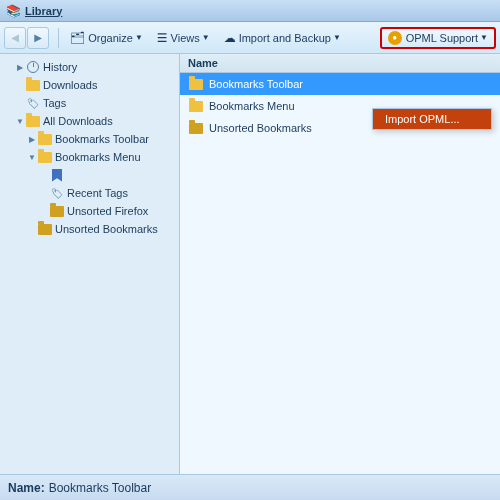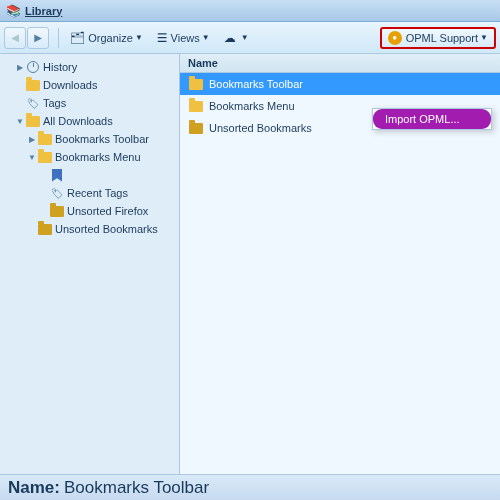--- a/index.html
+++ b/index.html
@@ -131,23 +131,22 @@
       cursor: pointer;
       font-size: 11px;
       color: #1a3a5c;
       white-space: nowrap;
     }
     .dropdown-item:hover, .dropdown-item.active {
       background: #3399ff;
       color: white;
     }
     .dropdown-item.active {
-      background: #a21caf;
+      background: #c2410c;
       color: white;
-      border-radius: 9px;
     }
 
     
     .main-content {
       display: flex;
       height: calc(500px - 22px - 32px - 26px);
       background: #e8f4fc;
     }
 
     
@@ -312,21 +311,21 @@
     }
 
     
     .status-bar {
       height: 26px;
       background: linear-gradient(to bottom, #d8eaf8, #c8daf0);
       border-top: 1px solid #aac8e0;
       display: flex;
       align-items: center;
       padding: 0 8px;
-      font-size: 17px;
+      font-size: 12px;
       color: #1a3a5c;
       text-align: center;
     }
     .status-label {
       font-weight: bold;
       margin-right: 4px;
     }
   </style>
 </head>
 <body>
@@ -347,20 +346,21 @@
     <span>Organize</span>
     <span class="dropdown-arrow">▼</span>
   </div>
   <div class="toolbar-btn">
     <span class="toolbar-btn-icon">☰</span>
     <span>Views</span>
     <span class="dropdown-arrow">▼</span>
   </div>
   <div class="toolbar-btn">
     <span class="toolbar-btn-icon">☁</span>
+    <span>Import and Backup</span>
     <span class="dropdown-arrow">▼</span>
   </div>
   <div style="flex:1"></div>
   <div class="opml-btn">
     <div class="opml-icon">●</div>
     <span>OPML Support</span>
     <span class="dropdown-arrow">▼</span>
   </div>
 </div>
 

